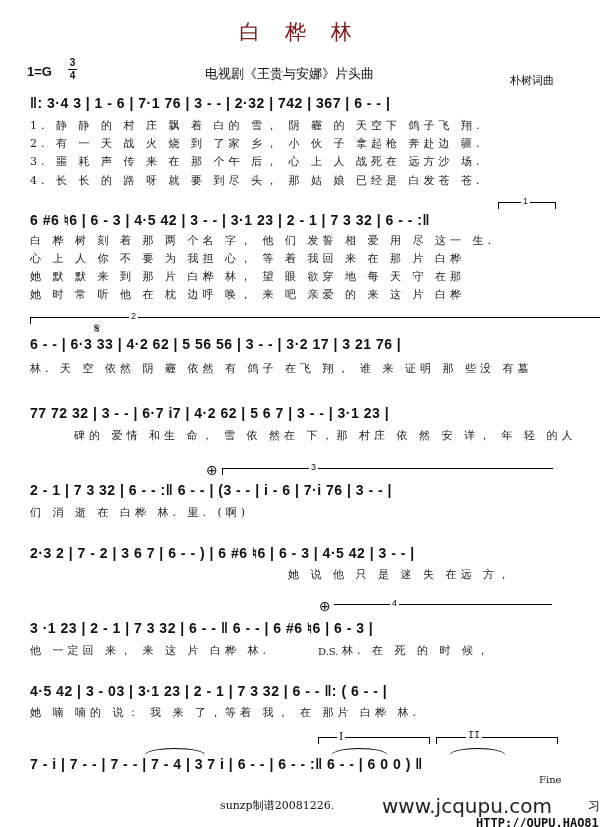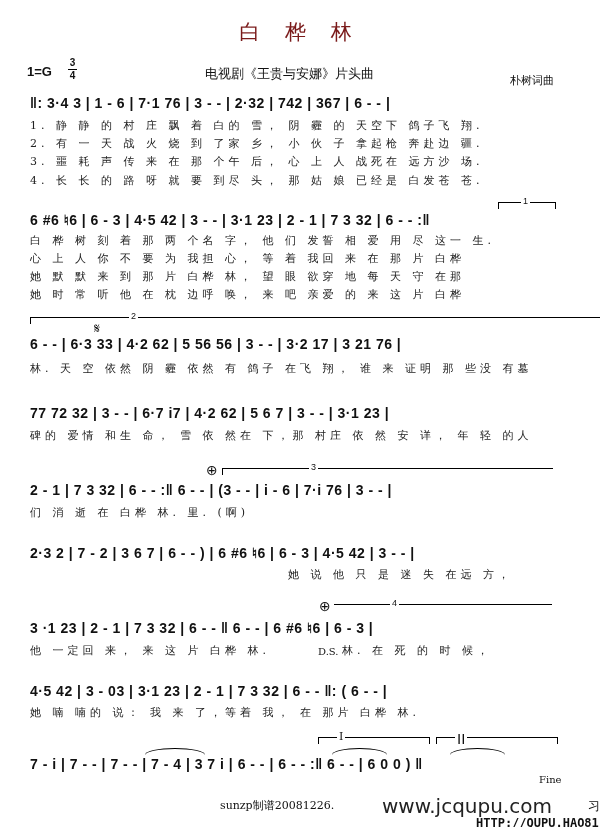--- a/index.html
+++ b/index.html
@@ -55,21 +55,21 @@
 <div class="abs lyric" style="top:287px;">她 时 常 听 他 在 枕 边呼 唤，  来 吧 亲爱 的 来 这 片 白桦</div>
 
 <div class="abs bracket lb" style="left:30px; top:317px; width:570px;">
   <span class="bnum" style="left:98px;">2</span>
 </div>
 <div class="abs sign" style="left:94px; top:320px;">𝄋</div>
 <div class="abs notes" style="top:336px;">6 - - | 6·3 33 | 4·2 62 | 5 56 56 | 3 - - | 3·2 17 | 3 21 76 |</div>
 <div class="abs lyric" style="top:361px;">林.   天 空 依然 阴 霾 依然 有 鸽子 在飞 翔，  谁 来 证明 那 些没 有墓</div>
 
 <div class="abs notes" style="top:405px;">77 72 32 | 3 - - | 6·7 i7 | 4·2 62 | 5 6 7 | 3 - - | 3·1 23 |</div>
-<div class="abs lyric" style="top:428px;">碑的 爱情 和生 命，   雪 依 然在 下，那 村庄 依 然 安 详，   年 轻 的人</div>
+<div class="abs lyric" style="top:428px;margin-left:44px;">碑的 爱情 和生 命，   雪 依 然在 下，那 村庄 依 然 安 详，   年 轻 的人</div>
 
 <div class="abs sign" style="left:206px; top:462px;">⊕</div>
 <div class="abs bracket lb" style="left:222px; top:468px; width:330px;">
   <span class="bnum" style="left:86px;">3</span>
 </div>
 <div class="abs notes" style="top:482px;">2 - 1 | 7 3 32 | 6 - - :‖ 6 - - | (3 - - | i - 6 | 7·i 76 | 3 - - |</div>
 <div class="abs lyric" style="top:505px;">们   消 逝 在 白桦 林.      里.      (啊)</div>
 
 <div class="abs notes" style="top:545px;">2·3 2 | 7 - 2 | 3 6 7 | 6 - - ) | 6 #6 ♮6 | 6 - 3 | 4·5 42 | 3 - - |</div>
 <div class="abs lyric" style="top:567px; left:288px;">她 说 他 只  是 迷 失 在远  方，</div>
@@ -86,21 +86,21 @@
 <div class="abs notes" style="top:683px;">4·5 42 | 3 - 03 | 3·1 23 | 2 - 1 | 7 3 32 | 6 - - ‖: ( 6 - - |</div>
 <div class="abs lyric" style="top:705px;">她 喃 喃的 说：  我 来 了，等着 我，  在 那片 白桦 林.</div>
 
 <div class="abs slur" style="left:145px; top:748px; width:60px;"></div>
 <div class="abs slur" style="left:332px; top:748px; width:55px;"></div>
 <div class="abs slur" style="left:450px; top:748px; width:55px;"></div>
 <div class="abs bracket lb rb" style="left:318px; top:737px; width:110px;">
   <span class="bnum" style="left:18px; font-family:'DejaVu Serif',serif; font-size:11px; top:-8px;">I</span>
 </div>
 <div class="abs bracket lb rb" style="left:436px; top:737px; width:120px;">
-  <span class="bnum" style="left:18px; font-family:Liberation Sans, sans-serif; font-size:15px; top:-8px;">II</span>
+  <span class="bnum" style="left:29px; font-family:Liberation Mono, monospace; font-size:10px; top:-8px;">II</span>
 </div>
 <div class="abs notes" style="top:756px;">7 - i | 7 - - | 7 - - | 7 - 4 | 3 7 i | 6 - - | 6 - - :‖ 6 - - | 6 0 0 ) ‖</div>
 <div class="abs footer" style="left:539px; top:774px; font-size:10px;">Fine</div>
 
 <div class="abs footer" style="left:220px; top:798px;">sunzp制谱20081226.</div>
 <div class="abs wm" style="left:382px; top:794px;">www.jcqupu.com</div>
 <div class="abs footer" style="left:588px; top:798px; font-size:12px;">习</div>
 <div class="abs wm2" style="left:476px; top:816px;">HTTP://QUPU.HAO81.NET</div>
 
 </body></html>

